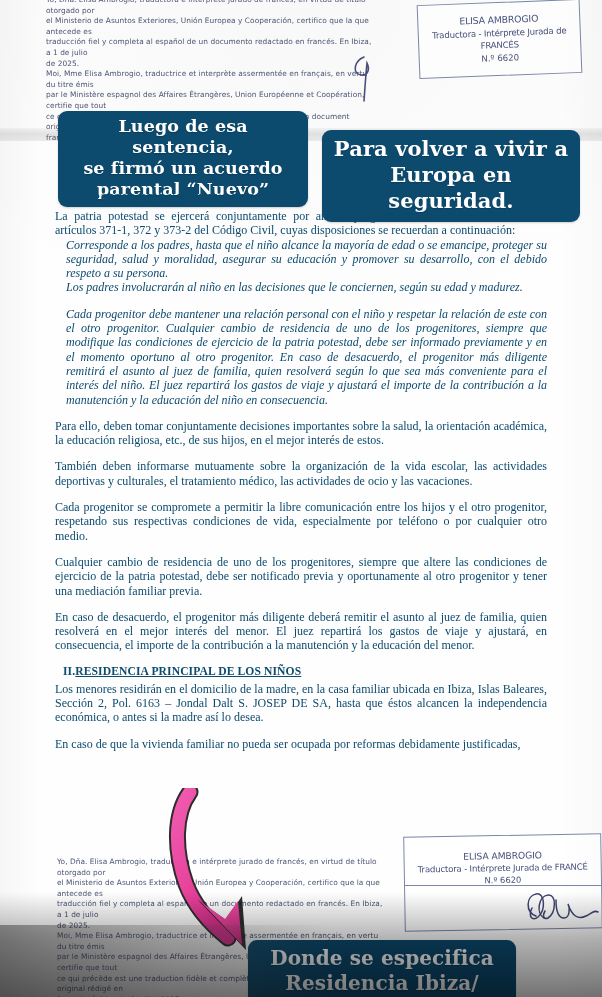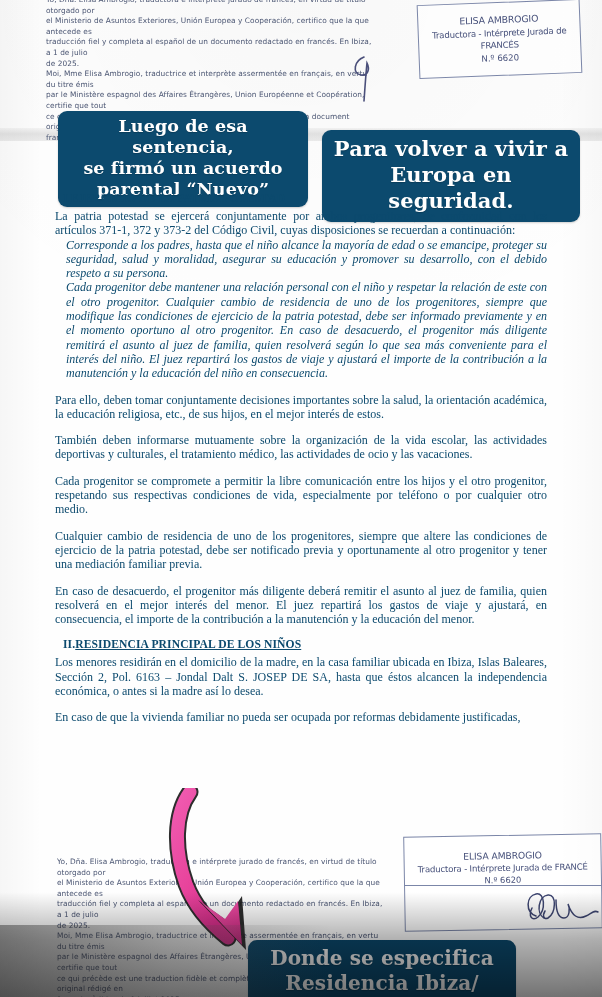--- a/index.html
+++ b/index.html
@@ -179,20 +179,21 @@
 
   <div id="doc">
 
     <h2>
       <span>I.</span><span class="und">EJERCICIO DE LA PATRIA POTESTAD</span>
     </h2>
 
     <p class="blk" style="margin-bottom:0;">La patria potestad se ejercerá conjuntamente por ambos progenitores, de conformidad con los artículos 371-1, 372 y 373-2 del Código Civil, cuyas disposiciones se recuerdan a continuación:</p>
 
     <p class="ind ital">Corresponde a los padres, hasta que el niño alcance la mayoría de edad o se emancipe, proteger su seguridad, salud y moralidad, asegurar su educación y promover su desarrollo, con el debido respeto a su persona.</p>
+    <p class="ind ital blk">Los padres involucrarán al niño en las decisiones que le conciernen, según su edad y madurez.</p>
 
 
     <p class="ind ital blk">Cada progenitor debe mantener una relación personal con el niño y respetar la relación de este con el otro progenitor. Cualquier cambio de residencia de uno de los progenitores, siempre que modifique las condiciones de ejercicio de la patria potestad, debe ser informado previamente y en el momento oportuno al otro progenitor. En caso de desacuerdo, el progenitor más diligente remitirá el asunto al juez de familia, quien resolverá según lo que sea más conveniente para el interés del niño. El juez repartirá los gastos de viaje y ajustará el importe de la contribución a la manutención y la educación del niño en consecuencia.</p>
 
     <p class="blk" style="margin-top:4px;">Para ello, deben tomar conjuntamente decisiones importantes sobre la salud, la orientación académica, la educación religiosa, etc., de sus hijos, en el mejor interés de estos.</p>
     <p class="blk">También deben informarse mutuamente sobre la organización de la vida escolar, las actividades deportivas y culturales, el tratamiento médico, las actividades de ocio y las vacaciones.</p>
     <p class="blk">Cada progenitor se compromete a permitir la libre comunicación entre los hijos y el otro progenitor, respetando sus respectivas condiciones de vida, especialmente por teléfono o por cualquier otro medio.</p>
     <p class="blk">Cualquier cambio de residencia de uno de los progenitores, siempre que altere las condiciones de ejercicio de la patria potestad, debe ser notificado previa y oportunamente al otro progenitor y tener una mediación familiar previa.</p>
     <p class="blk">En caso de desacuerdo, el progenitor más diligente deberá remitir el asunto al juez de familia, quien resolverá en el mejor interés del menor. El juez repartirá los gastos de viaje y ajustará, en consecuencia, el importe de la contribución a la manutención y la educación del menor.</p>
 

